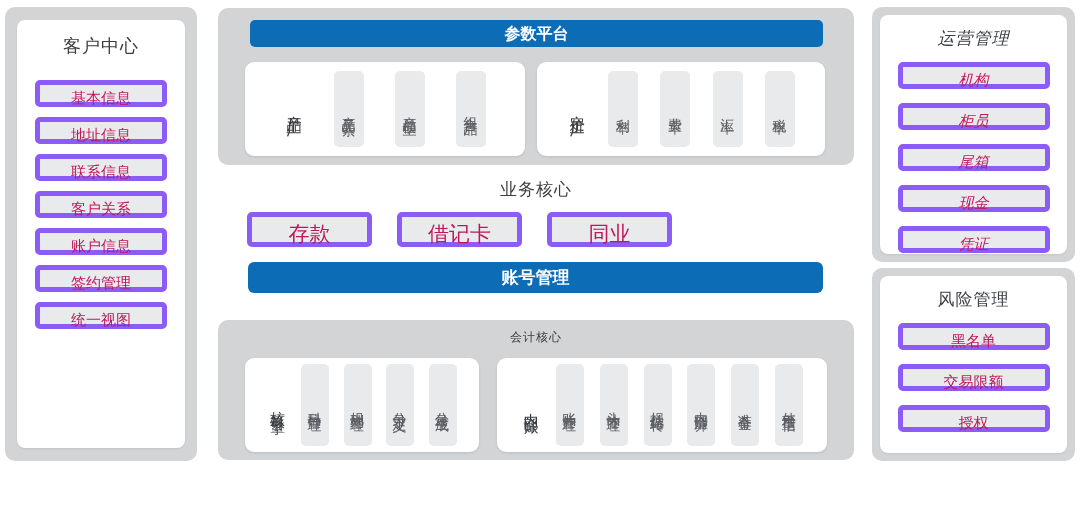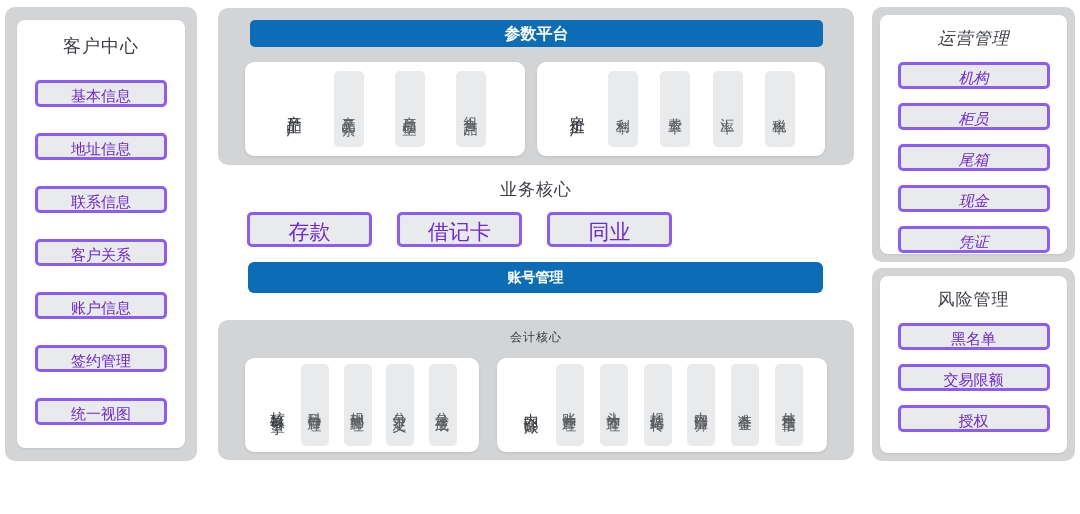--- a/index.html
+++ b/index.html
@@ -19,34 +19,34 @@
   .blue-bar {
     position:absolute; background:#0c6cb6; color:#ffffff;
     font-weight:bold; text-align:center; border-radius:5px;
   }
 
   
   .sec-title { text-align:center; font-size:17px; color:#3a3d42; letter-spacing:1px; }
 
   
   .chip {
-    background:#e9eaeb; border:3px solid #8b5cf6; border-radius:5px;
-    color:#6d28d9; text-align:center; box-sizing:border-box;
+    background:#e9eaeb; border:5px solid #8b5cf6; border-radius:5px;
+    color:#be185d; text-align:center; box-sizing:border-box;
   }
 
   
   .side-card { position:absolute; left:8px; top:8px; right:8px; bottom:8px;
     background:#ffffff; border-radius:8px; box-shadow:0 1px 2px rgba(0,0,0,0.08);
     display:flex; flex-direction:column; align-items:center; }
   .left-card { position:absolute; left:12px; top:13px; right:12px; bottom:13px;
     background:#ffffff; border-radius:8px; box-shadow:0 1px 2px rgba(0,0,0,0.08);
     display:flex; flex-direction:column; align-items:center; }
 
   .left-card .sec-title { padding-top:14px; margin-bottom:22px; font-size:18px; }
-  .left-list { display:flex; flex-direction:column; gap:26px; align-items:center; }
+  .left-list { display:flex; flex-direction:column; gap:10px; align-items:center; }
   .left-list .chip { width:132px; height:27px; line-height:25px; font-size:15px; }
 
   .side-card .sec-title { padding-top:12px; margin-bottom:12px; }
   .side-list { display:flex; flex-direction:column; gap:14px; align-items:center; }
   .side-list .chip { width:152px; height:27px; line-height:25px; font-size:15px; }
 
   
   .vcard { display:flex; align-items:center; justify-content:space-evenly; box-sizing:border-box; padding:6px 8px; }
   .vlabel { display:flex; align-items:center; justify-content:center; }
   .vlabel span { writing-mode:vertical-rl; font-size:15px; color:#3a3d42; letter-spacing:3px; }
@@ -59,21 +59,21 @@
   .mid-top .blue-bar { left:32px; top:12px; width:573px; height:27px; line-height:27px; font-size:16px; }
   .mid-top .card1 { left:27px; top:54px; width:280px; height:94px; }
   .mid-top .card2 { left:319px; top:54px; width:288px; height:94px; }
   .mid-top .vchip { height:76px; }
   .mid-top .vlabel { height:80px; }
 
   .biz-title { position:absolute; left:218px; top:178px; width:636px; }
   .biz-row { position:absolute; left:247px; top:212px; display:flex; gap:25px; }
   .biz-row .chip { width:125px; height:35px; line-height:33px; font-size:21px; }
 
-  .acct-bar { left:248px; top:262px; width:575px; height:31px; line-height:31px; font-size:14px; border-radius:6px; }
+  .acct-bar { left:248px; top:262px; width:575px; height:31px; line-height:31px; font-size:17px; border-radius:6px; }
 
   .acct-core { left:218px; top:320px; width:636px; height:140px; }
   .acct-core .sec-title { padding-top:9px; font-size:12px; }
   .acct-core .card1 { left:27px; top:38px; width:234px; height:94px; }
   .acct-core .card2 { left:279px; top:38px; width:330px; height:94px; }
   .acct-core .vchip { height:82px; width:28px; }
   .acct-core .vlabel { height:84px; }
 
   .ops-panel { left:872px; top:7px; width:203px; height:255px;font-style:italic; }
   .risk-panel { left:872px; top:268px; width:203px; height:193px; }

